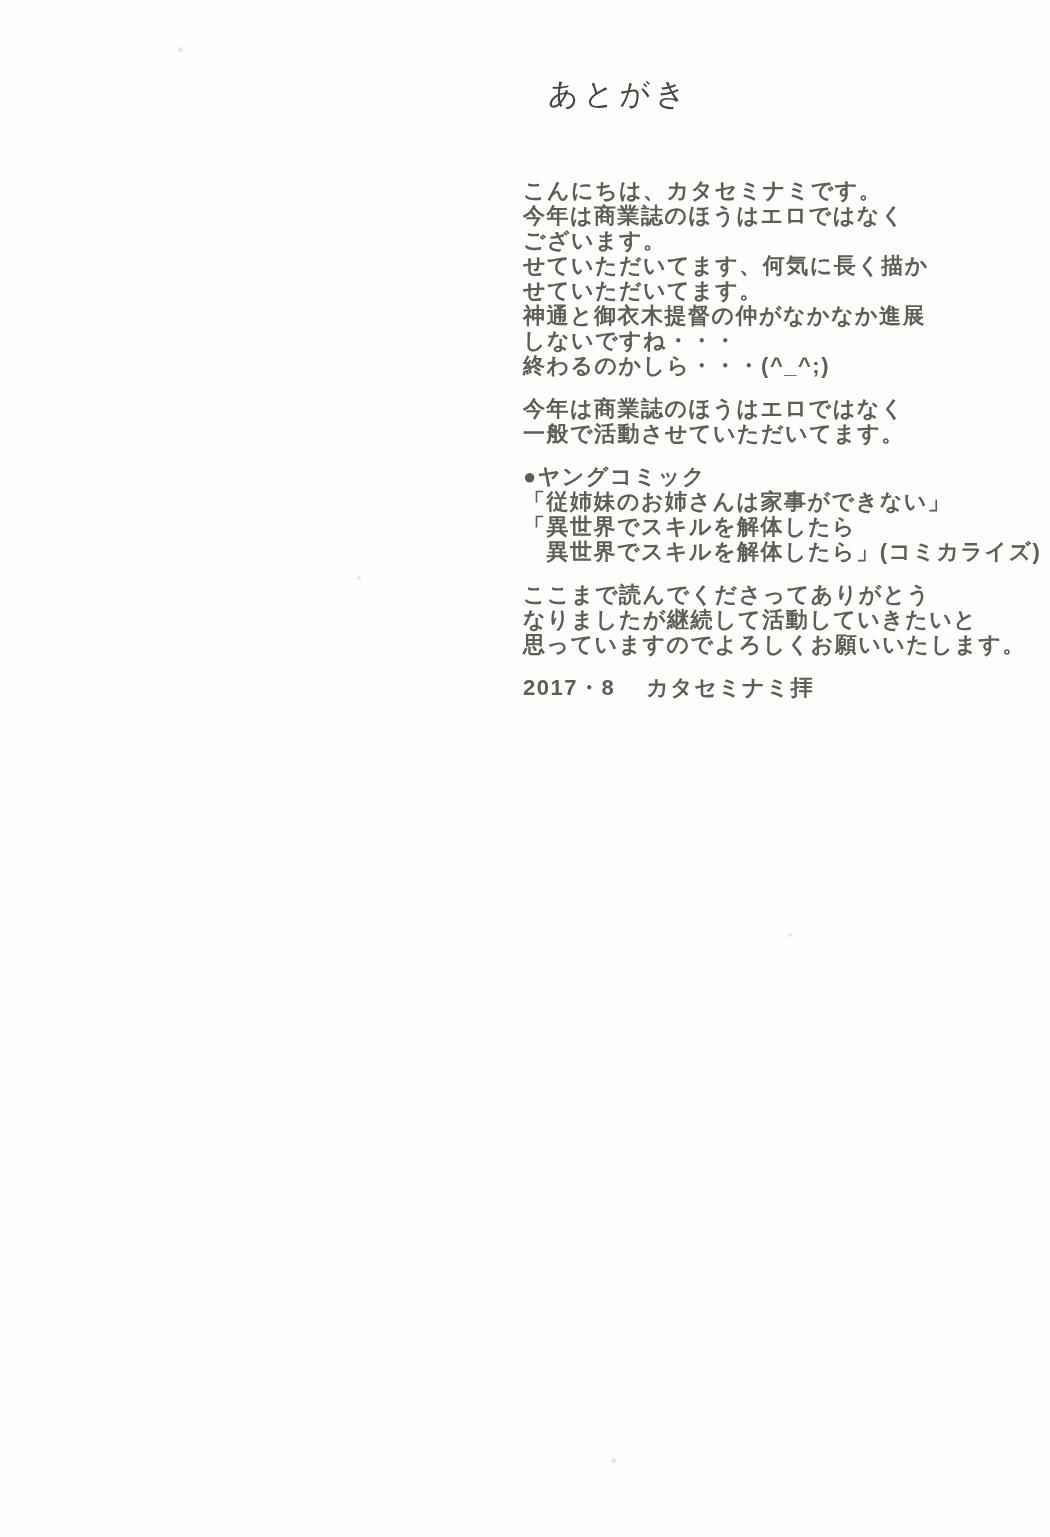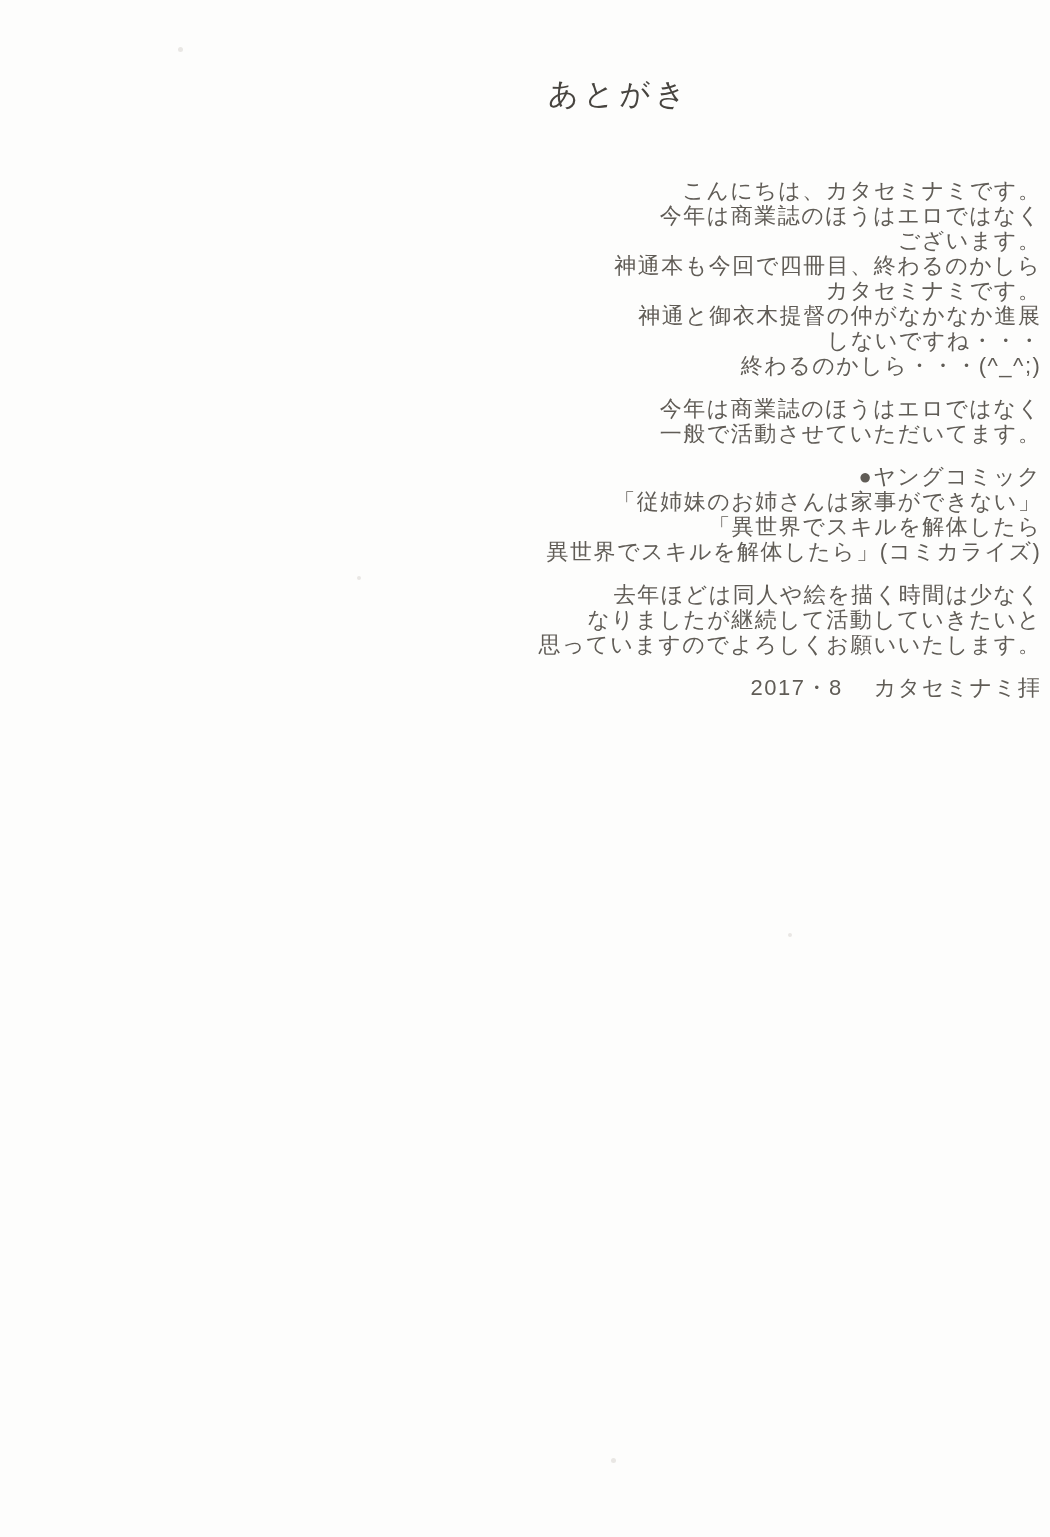--- a/index.html
+++ b/index.html
@@ -30,22 +30,21 @@
     margin-left: 36px;
   }
   .afterword-body {
     position: absolute;
     top: 178px;
     left: 523px;
     font-size: 22px;
     line-height: 25px;
     letter-spacing: 1.5px;
     color: #605c56;
-    font-weight: normal;
-    text-align: right;
+    font-weight: bold;
   }
   .paragraph {
     margin: 0 0 18px 0;
   }
   .line {
     white-space: pre;
     height: 25px;
   }
   .signoff {
     margin-top: 8px;
@@ -67,38 +66,38 @@
 
 <div class="page">
 
   <div class="page-title">あとがき</div>
 
   <div class="afterword-body">
       <div class="paragraph">
         <div class="line">こんにちは、カタセミナミです。</div>
         <div class="line">今年は商業誌のほうはエロではなく</div>
         <div class="line">ございます。</div>
-        <div class="line">神通本も今回で四冊目、終わるのかしら</div>
-        <div class="line">カタセミナミです。</div>
+        <div class="line">せていただいてます、何気に長く描か</div>
+        <div class="line">せていただいてます。</div>
         <div class="line">神通と御衣木提督の仲がなかなか進展</div>
         <div class="line">しないですね・・・</div>
         <div class="line">終わるのかしら・・・(^_^;)</div>
       </div>
       <div class="paragraph">
         <div class="line">今年は商業誌のほうはエロではなく</div>
         <div class="line">一般で活動させていただいてます。</div>
       </div>
       <div class="paragraph">
         <div class="line">●ヤングコミック</div>
         <div class="line">「従姉妹のお姉さんは家事ができない」</div>
         <div class="line">「異世界でスキルを解体したら</div>
         <div class="line">　異世界でスキルを解体したら」(コミカライズ)</div>
       </div>
       <div class="paragraph">
-        <div class="line">去年ほどは同人や絵を描く時間は少なく</div>
+        <div class="line">ここまで読んでくださってありがとう</div>
         <div class="line">なりましたが継続して活動していきたいと</div>
         <div class="line">思っていますのでよろしくお願いいたします。</div>
       </div>
       <div class="signoff">2017・8　 カタセミナミ拝</div>
     </div>
 
   <div class="speck s1"></div>
   <div class="speck s2"></div>
   <div class="speck s3"></div>
   <div class="speck s4"></div>

